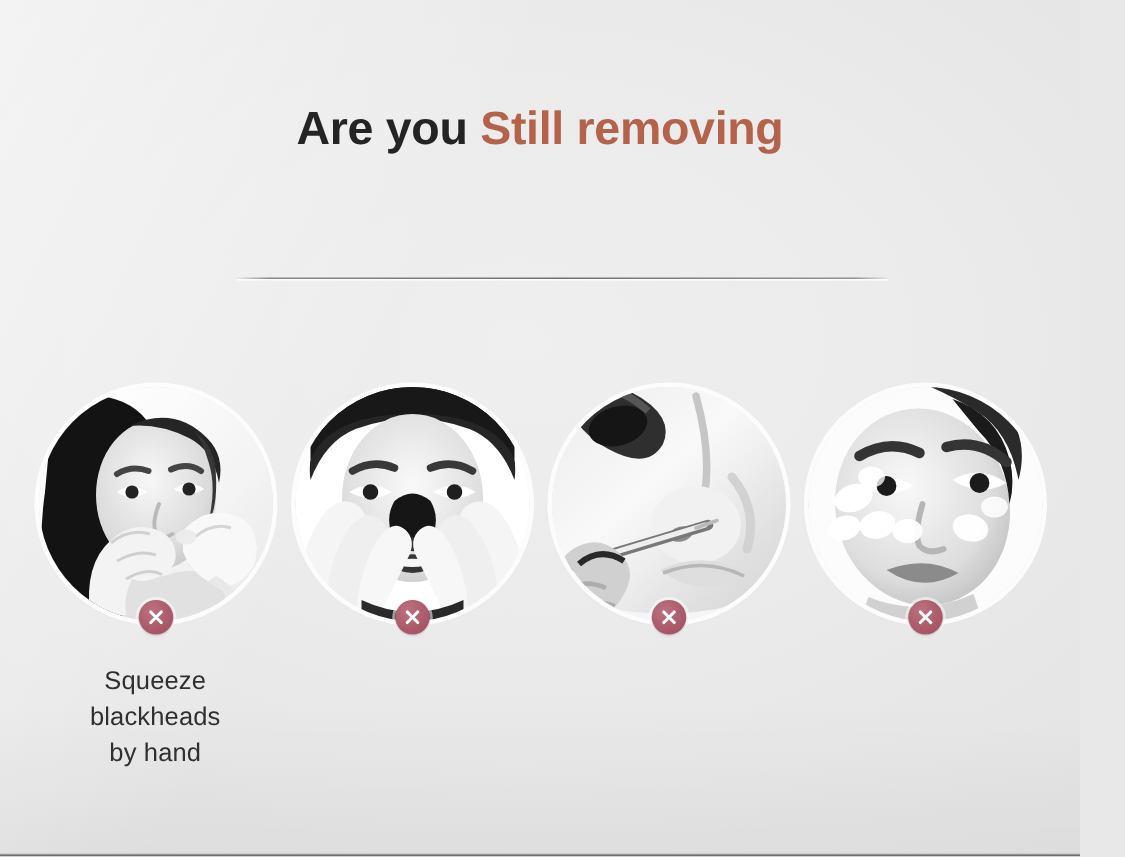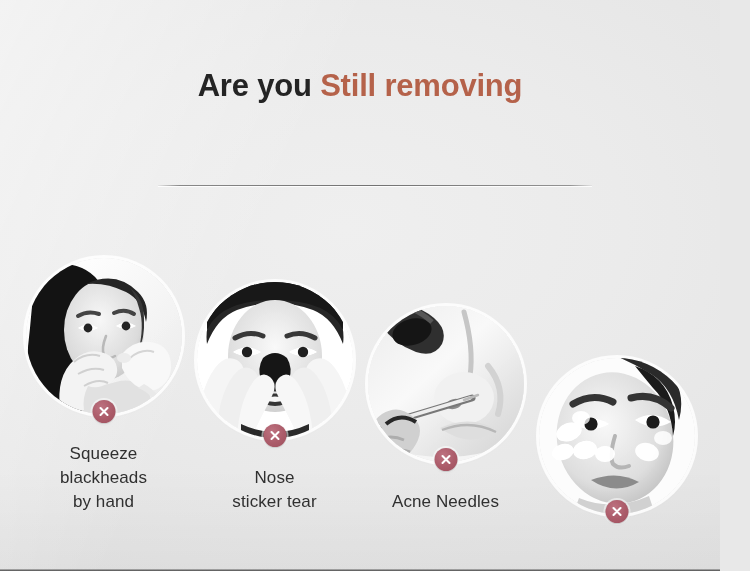--- a/index.html
+++ b/index.html
@@ -84,21 +84,21 @@
   }
 
   
   .items {
     position: absolute;
     left: 18px;
     right: 18px;
     top: 258px;
     display: flex;
     justify-content: space-between;
-    align-items: flex-end;
+    align-items: flex-start;
     z-index: 3;
   }
   .item {
     width: 172px;
     display: flex;
     flex-direction: column;
     align-items: center;
   }
 
   .photo-wrap {
@@ -279,22 +279,20 @@
             <path d="M44 142 q34 16 68 0 l0 14 H44 Z" fill="#2f2f2f"></path>
           </svg>
         </div>
         <div class="halo"></div>
         <div class="xbadge">
           <svg width="13" height="13" viewBox="0 0 13 13">
             <path d="M3 3 L10 10 M10 3 L3 10" stroke="#ffffff" stroke-width="2.1" stroke-linecap="round"></path>
           </svg>
         </div>
       </div>
-      <div class="caption">Nose
-sticker tear</div>
     </div>
 
     <div class="item">
       <div class="photo-wrap">
         <div class="photo">
           <svg viewBox="0 0 156 156" preserveAspectRatio="xMidYMid slice">
             <defs>
               <linearGradient id="skin3" x1="0" y1="0" x2="1" y2="1">
                 <stop offset="0%" stop-color="#e6e3e2"></stop>
                   <stop offset="45%" stop-color="#f4f2f1"></stop>
@@ -329,21 +327,20 @@
             <path d="M18 118 q14 -12 30 -2" stroke="#2d2d2d" stroke-width="4" fill="none"></path>
           </svg>
         </div>
         <div class="halo"></div>
         <div class="xbadge">
           <svg width="13" height="13" viewBox="0 0 13 13">
             <path d="M3 3 L10 10 M10 3 L3 10" stroke="#ffffff" stroke-width="2.1" stroke-linecap="round"></path>
           </svg>
         </div>
       </div>
-      <div class="caption">Acne Needles</div>
     </div>
 
     <div class="item">
       <div class="photo-wrap">
         <div class="photo">
           <svg viewBox="0 0 156 156" preserveAspectRatio="xMidYMid slice">
             <defs>
               <radialGradient id="skin4" cx="44%" cy="38%" r="72%">
                 <stop offset="0%" stop-color="#f3f1f0"></stop>
                   <stop offset="65%" stop-color="#dbd8d7"></stop>

